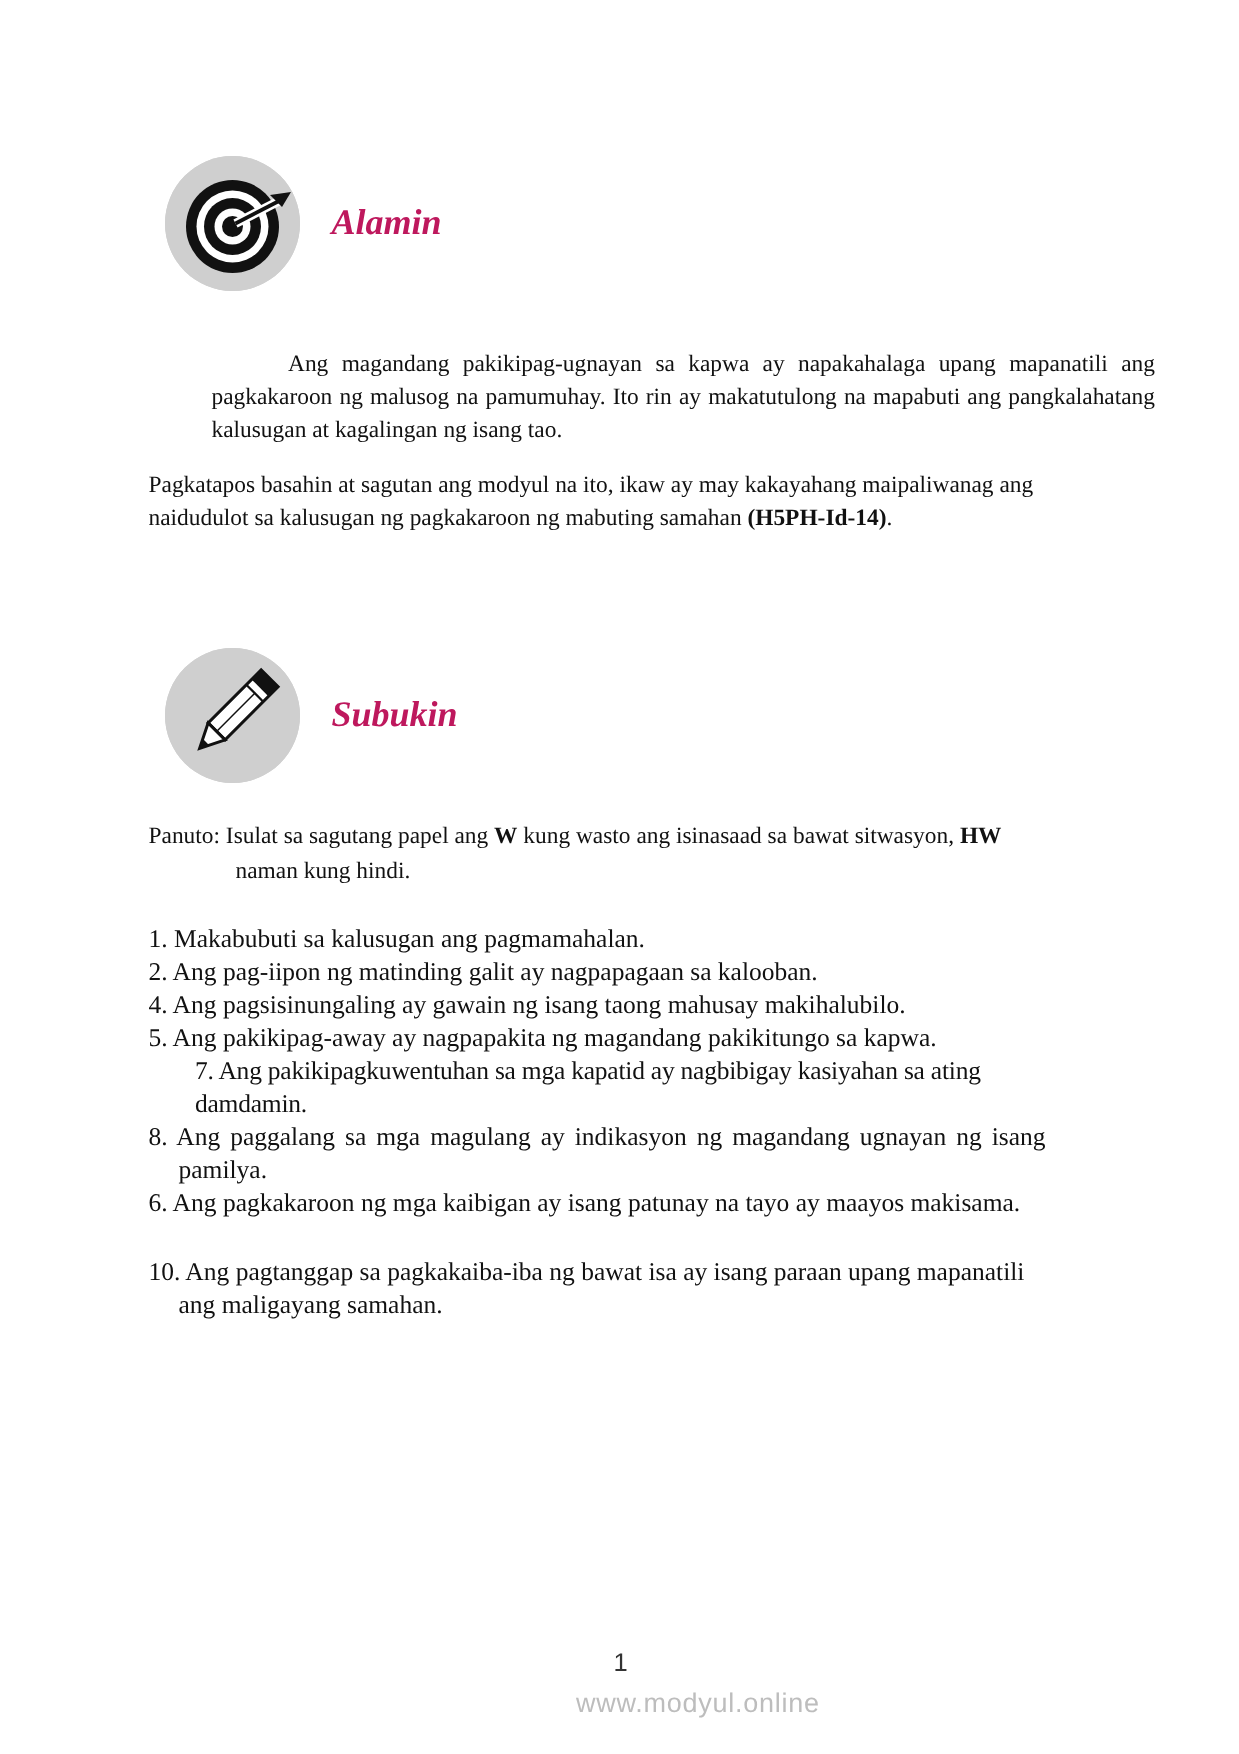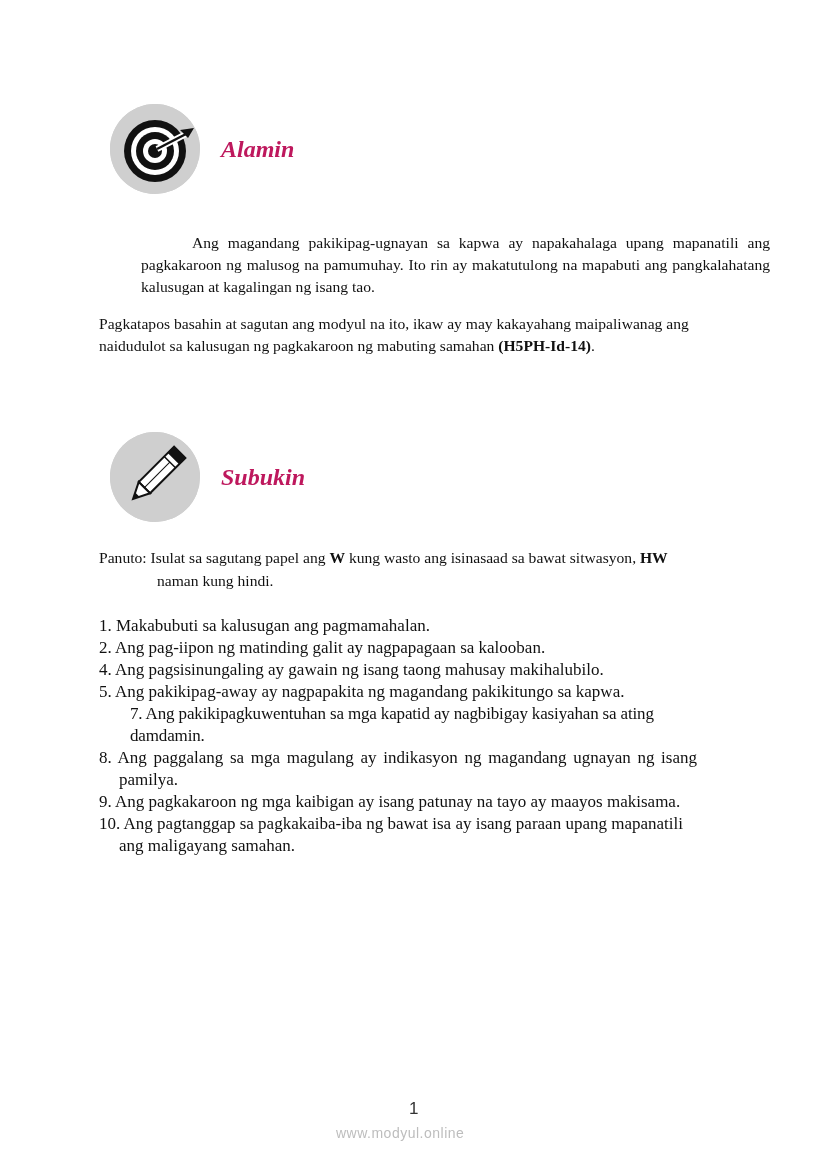--- a/index.html
+++ b/index.html
@@ -7,21 +7,21 @@
          font-family: "Liberation Serif", serif; color: #111; }
   .abs { position: absolute; }
   .icon-circle { width: 90px; height: 90px; border-radius: 50%; background: #cfcfcf; }
   .heading { font-family: "Liberation Serif", serif; font-weight: bold; font-style: italic;
              font-size: 24px; color: #be185d; }
   .para { font-size: 15.6px; line-height: 22px; }
   .justify { text-align: justify; text-align-last: left; }
   .list-item { font-size: 17px; line-height: 22px; }
   .hang { padding-left: 24px; text-indent: -24px; }
   .page-num { font-size: 17px; font-family: "Liberation Sans", sans-serif; color: #333; }
-  .watermark { font-family: "Liberation Sans", sans-serif; font-size: 14px; color: #bdbdbd; letter-spacing: 0.5px; }
+  .watermark { font-family: "Liberation Sans", sans-serif; font-size: 18px; color: #bdbdbd; letter-spacing: 0.5px; margin-left: 48px; }
 </style>
 </head>
 <body>
 
 <div class="abs icon-circle" style="left:110px; top:104px;">
   <svg width="90" height="90" viewBox="0 0 90 90">
     <circle cx="45" cy="45" r="45" fill="#cfcfcf"></circle>
     <circle cx="45" cy="47" r="31" fill="#111"></circle>
     <circle cx="45" cy="47" r="24" fill="#fff"></circle>
     <circle cx="45" cy="47" r="19" fill="#111"></circle>
@@ -60,18 +60,18 @@
 </div>
 <div class="abs para" style="left:157px; top:570px;">naman kung hindi.</div>
 
 <div class="abs" style="left:99px; top:615px; width:598px;">
   <div class="list-item">1. Makabubuti sa kalusugan ang pagmamahalan.</div>
   <div class="list-item">2. Ang pag-iipon ng matinding galit ay nagpapagaan sa kalooban.</div>
   <div class="list-item">4. Ang pagsisinungaling ay gawain ng isang taong mahusay makihalubilo.</div>
   <div class="list-item">5. Ang pakikipag-away ay nagpapakita ng magandang pakikitungo sa kapwa.</div>
   <div class="list-item" style="letter-spacing:-0.15px;margin-left:31px;">7. Ang pakikipagkuwentuhan sa mga kapatid ay nagbibigay kasiyahan sa ating damdamin.</div>
   <div class="list-item hang justify" style="padding-left:20px; text-indent:-20px;">8. Ang paggalang sa mga magulang ay indikasyon ng magandang ugnayan ng isang pamilya.</div>
-  <div class="list-item">9. Ang pagkakaroon ng mga kaibigan ay isang patunay na tayo ay maayos makisama.</div>
-  <div class="list-item hang" style="padding-left:20px; text-indent:-20px;">10. Ang pagtanggap sa pagkakaiba-iba ng bawat isa ay isang paraan upang mapanatili ang maligayang samahan.</div>
+  <div class="list-item">6. Ang pagkakaroon ng mga kaibigan ay isang patunay na tayo ay maayos makisama.</div>
+  <div class="list-item hang" style="padding-left:20px; text-indent:-20px;margin-top:24px;">10. Ang pagtanggap sa pagkakaiba-iba ng bawat isa ay isang paraan upang mapanatili ang maligayang samahan.</div>
 </div>
 
 <div class="abs page-num" style="left:409px; top:1099px;">1</div>
 <div class="abs watermark" style="left:336px; top:1125px;">www.modyul.online</div>
 
 </body></html>

